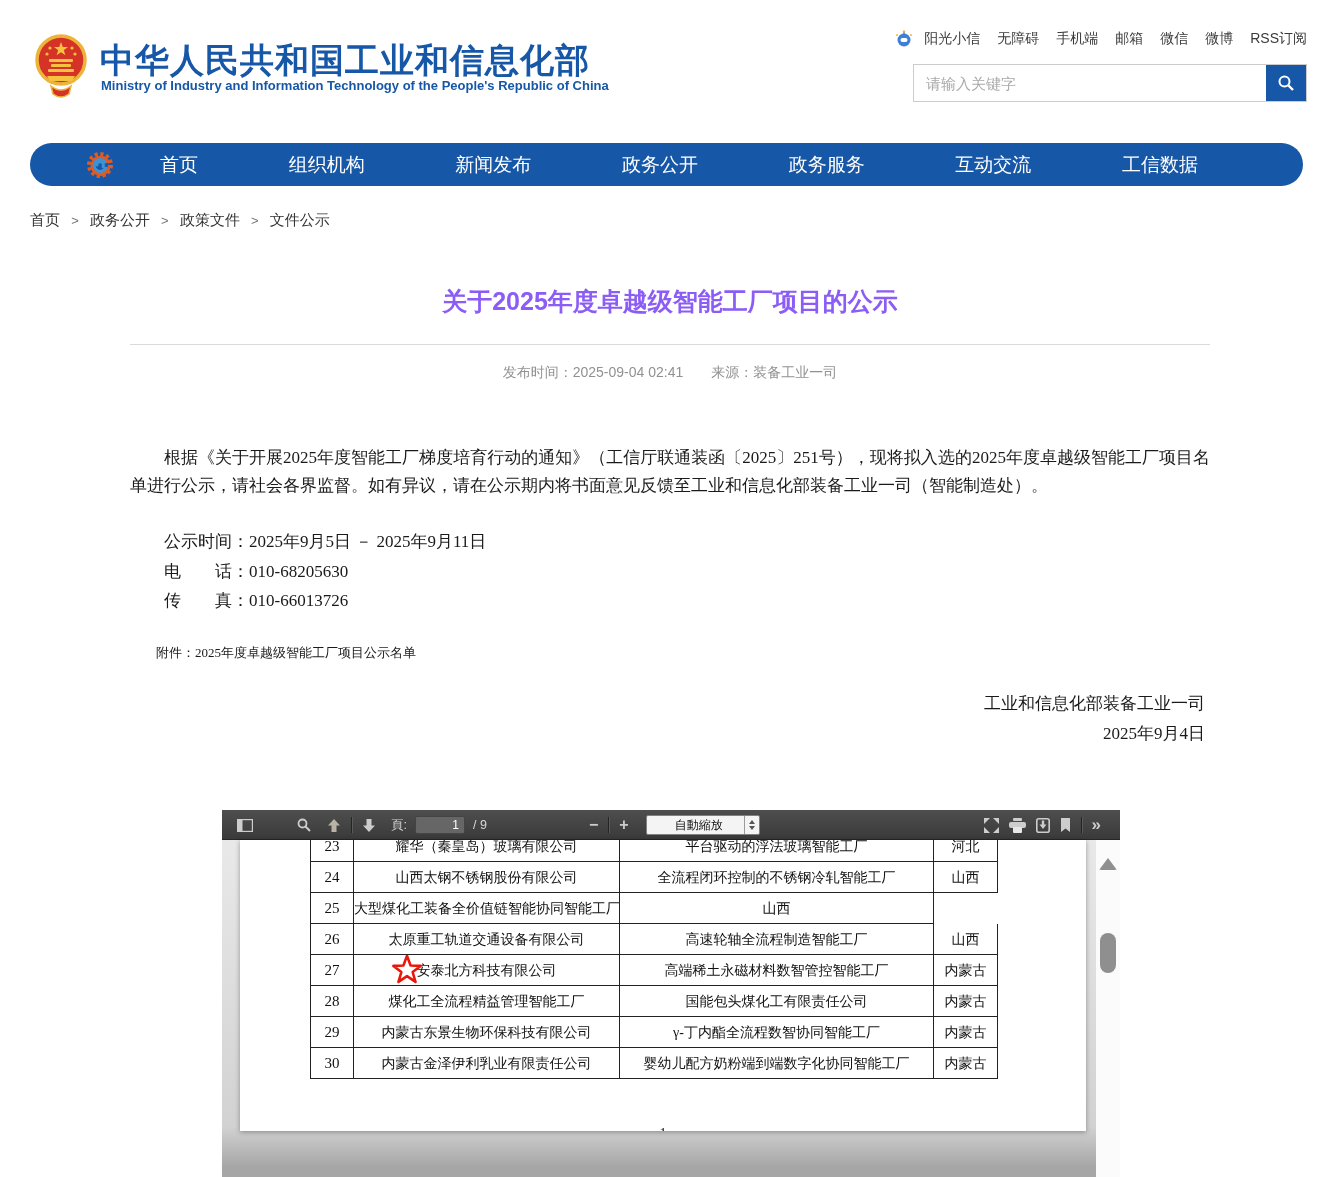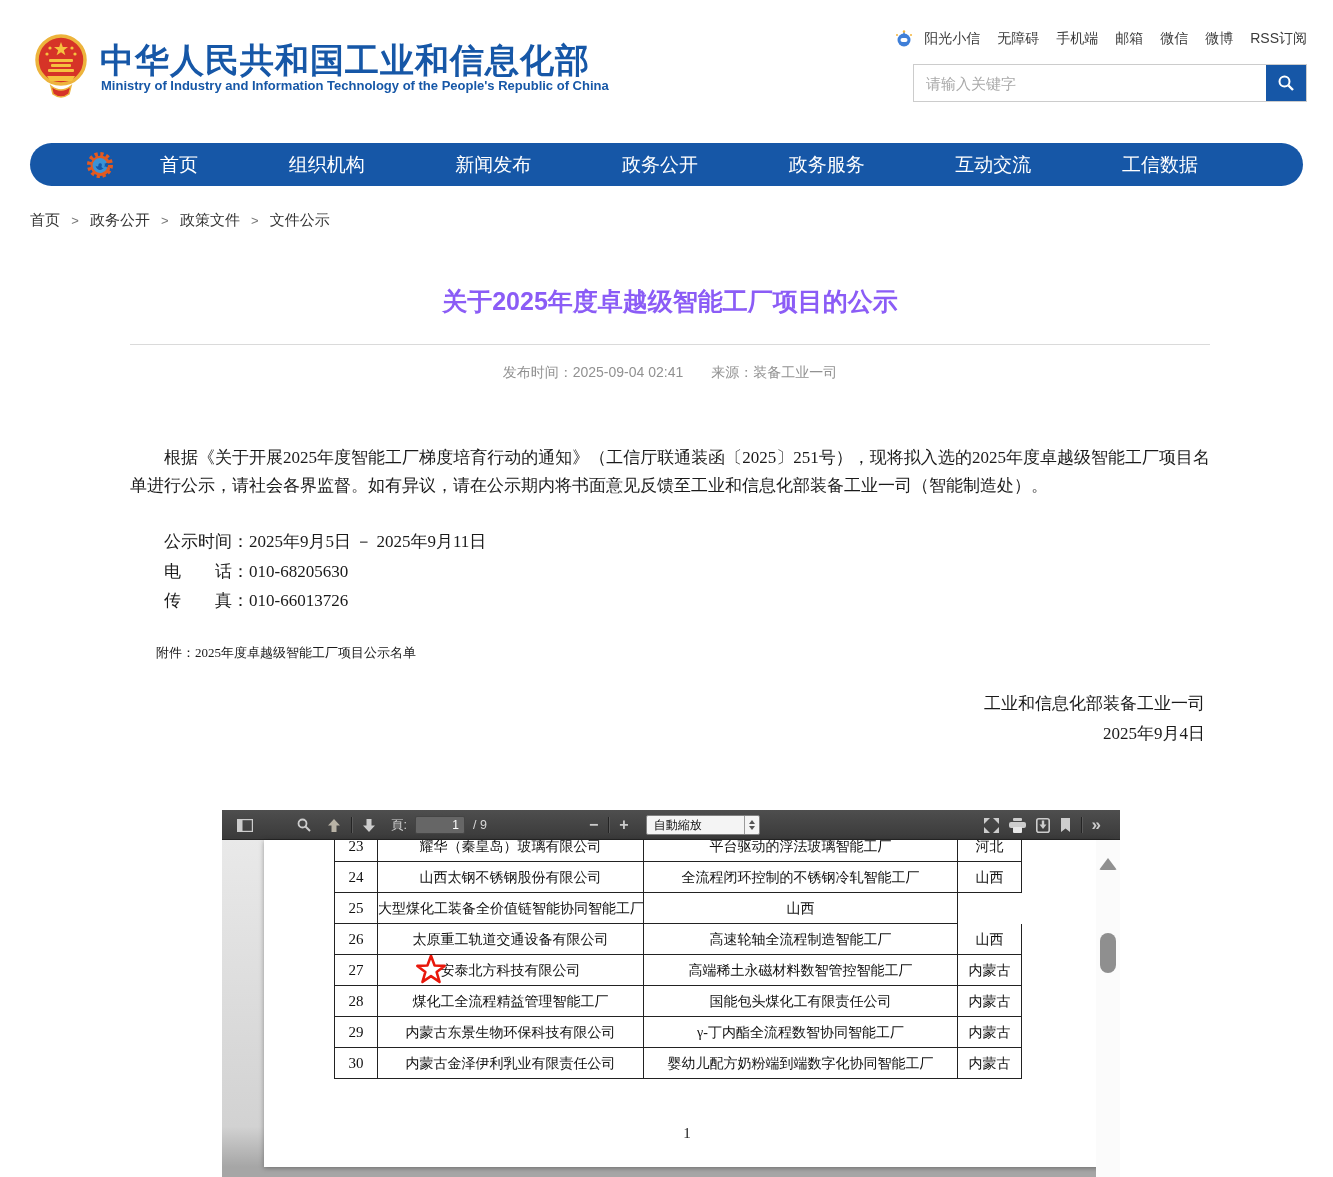--- a/index.html
+++ b/index.html
@@ -63,35 +63,35 @@
   .tb-center{position:absolute;left:362px;top:0;height:30px;display:flex;align-items:center;}
   .tb-right{position:absolute;right:14px;top:0;height:30px;display:flex;align-items:center;}
   .tb-btn{background:transparent;border:0;cursor:pointer;display:flex;align-items:center;
     justify-content:center;height:30px;padding:0 5px;}
   .tb-sep{width:1px;height:16px;background:#242424;box-shadow:1px 0 0 #5a5a5a;margin:0 5px;}
   .tb-label{color:#d8d8d8;font-size:12.5px;margin:0 4px;}
   #page-input{width:50px;height:18px;background:#666;border:1px solid #444;color:#fff;
     font-size:12px;text-align:right;padding-right:5px;margin:0 4px;border-radius:2px;}
   .tb-glyph{color:#ccc;font-size:16px;font-weight:bold;line-height:30px;}
   #zoom-select{width:114px;height:20px;background:#f4f4f4;border:1px solid #808080;
-    border-radius:2px;margin-left:12px;display:flex;align-items:center;cursor:pointer;}
+    border-radius:2px;margin-left:12px;display:flex;align-items:center;cursor:pointer;text-align:center;}
   #zoom-select-label{flex:1;font-size:12px;color:#111;padding-left:7px;
     font-family:"Liberation Sans",sans-serif;}
   #zoom-spinner{width:15px;height:100%;border-left:1px solid #9a9a9a;display:flex;
     flex-direction:column;align-items:center;justify-content:center;gap:2px;}
   .spin-up{width:0;height:0;border-left:3.5px solid transparent;border-right:3.5px solid transparent;
     border-bottom:4px solid #555;}
   .spin-down{width:0;height:0;border-left:3.5px solid transparent;border-right:3.5px solid transparent;
     border-top:4px solid #555;}
   #more-tools{color:#ccc;font-size:17px;font-weight:bold;}
 
   #pdf-content{position:absolute;left:0;top:30px;width:898px;height:337px;
     background:linear-gradient(180deg,#e9e9e9 0%,#d2d2d2 85%,#a6a6a6 97%);}
-  #pdf-page{position:absolute;left:18px;top:0;width:846px;height:327px;background:#fff;
-    box-shadow:0 1px 5px rgba(0,0,0,.35);overflow:hidden;margin-left:24px;}
+  #pdf-page{position:absolute;left:18px;top:0;width:846px;height:291px;background:#fff;
+    box-shadow:0 1px 5px rgba(0,0,0,.35);overflow:hidden;}
   #pdf-table{position:absolute;left:70px;top:-10px;border-top:1px solid #222;
     font-family:"Liberation Serif","DejaVu Serif",serif;}
   .trow{display:grid;grid-template-columns:44px 266px 314px 64px;}
   .tcell{border:solid #222;border-width:0 1px 1px 0;height:31px;line-height:31px;
     text-align:center;font-size:14px;color:#111;overflow:hidden;white-space:nowrap;position:relative;}
   .tcell.no{border-left:1px solid #222;font-size:15px;}
   .star-svg{position:absolute;left:38px;top:-1px;width:30px;height:30px;z-index:2;}
   #pdf-page-footer{position:absolute;left:0;top:285px;width:846px;text-align:center;
     font-size:15px;color:#222;font-family:"Liberation Serif",serif;}
 

